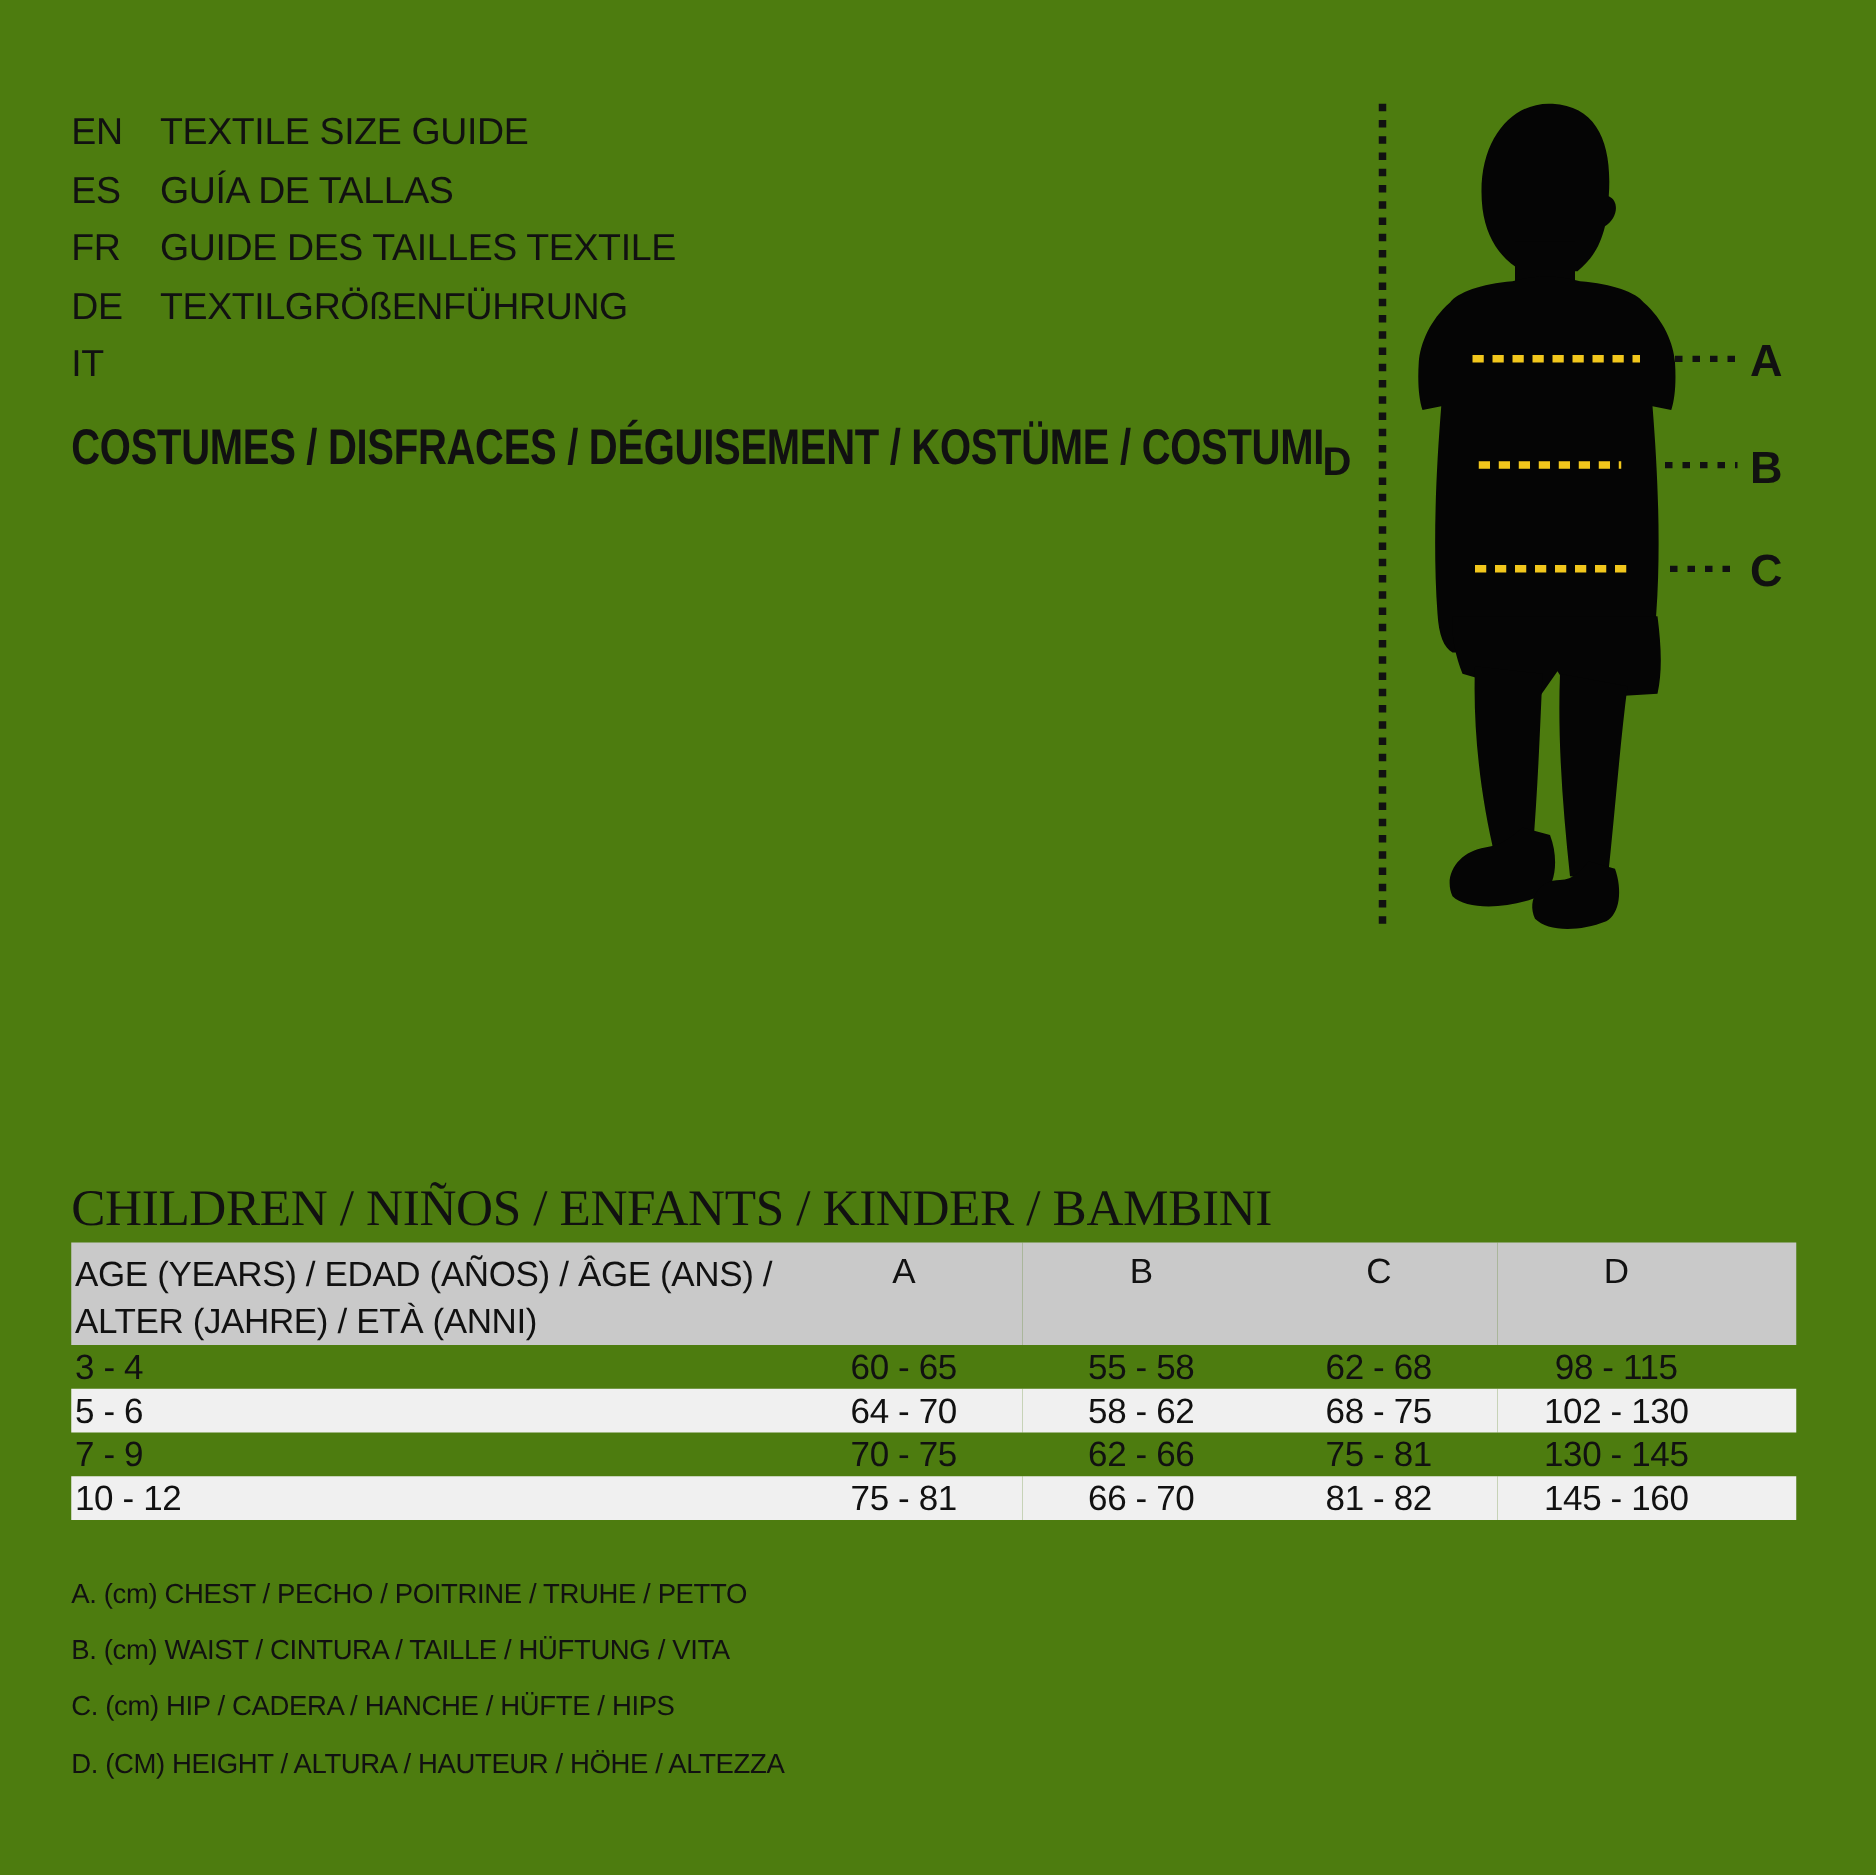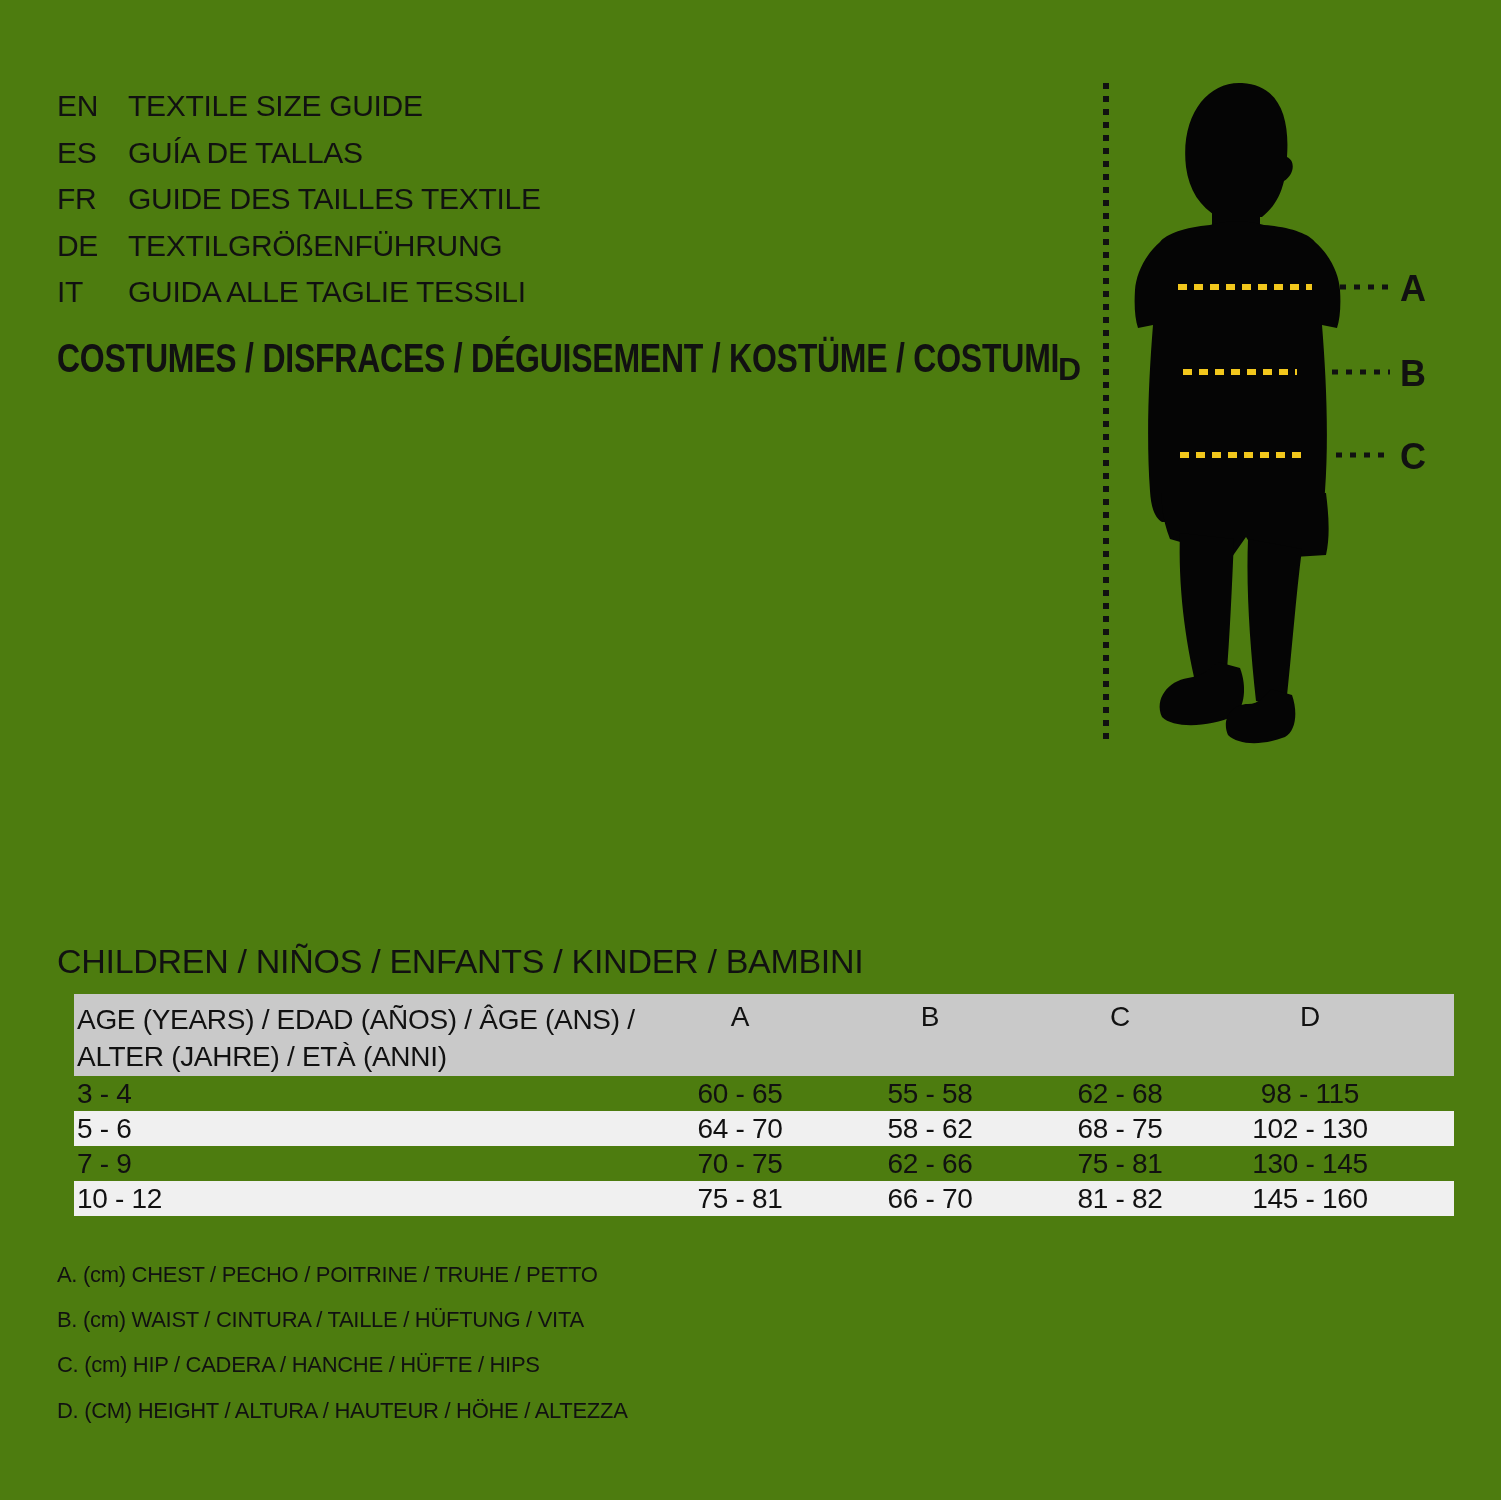--- a/index.html
+++ b/index.html
@@ -17,23 +17,23 @@
   .category {
     position:absolute; left:57px; top:336px;
     font-size:40px; font-weight:bold; white-space:nowrap;
     transform:scaleX(0.8); transform-origin:0 0;
   }
   
   .figure { position:absolute; left:1050px; top:75px; width:420px; height:680px; }
   .figure svg { display:block; }
   .fig-label { font-family:"Liberation Sans", sans-serif; font-weight:bold; fill:#111; }
   
-  .section-title { position:absolute; left:57px; top:942px; font-size:34px; white-space:nowrap; }
+  .section-title { position:absolute; left:57px; top:942px; font-size:41px; white-space:nowrap;font-family:Liberation Serif, serif; }
   table.sizes {
-    position:absolute; left:74px; top:994px; width:1380px;
+    position:absolute; left:57px; top:994px; width:1380px;
     border-collapse:collapse; table-layout:fixed; font-size:28px;
   }
   table.sizes th {
     background:#c9c9c9; height:71px; vertical-align:top;
     font-weight:normal; padding-top:7px; text-align:center;
   }
   table.sizes th.age-h { text-align:left; padding-left:3px; white-space:pre-line; line-height:37px; }
   table.sizes td { height:35px; text-align:center; padding:0;margin-top:25px; }
   table.sizes td.age { text-align:left; padding-left:3px; }
   table.sizes tbody tr:nth-child(even) { background:#f0f0f0; }
@@ -57,21 +57,20 @@
     <div class="lang-row">
       <span class="lang-code">FR</span>
       <span class="lang-label">GUIDE DES TAILLES TEXTILE</span>
     </div>
     <div class="lang-row">
       <span class="lang-code">DE</span>
       <span class="lang-label">TEXTILGRÖßENFÜHRUNG</span>
     </div>
     <div class="lang-row">
       <span class="lang-code">IT</span>
-      <span class="lang-label">GUIDA ALLE TAGLIE TESSILI</span>
     </div>
   </div>
 
   <div class="category">COSTUMES / DISFRACES / DÉGUISEMENT / KOSTÜME / COSTUMI</div>
 
   <div class="figure">
     <svg width="420" height="680" viewBox="0 0 420 680">
 
       <line x1="56" y1="8" x2="56" y2="668" stroke="#111" stroke-width="6" stroke-dasharray="6 7"></line>
       <text class="fig-label" x="8" y="305" font-size="32">D</text>

